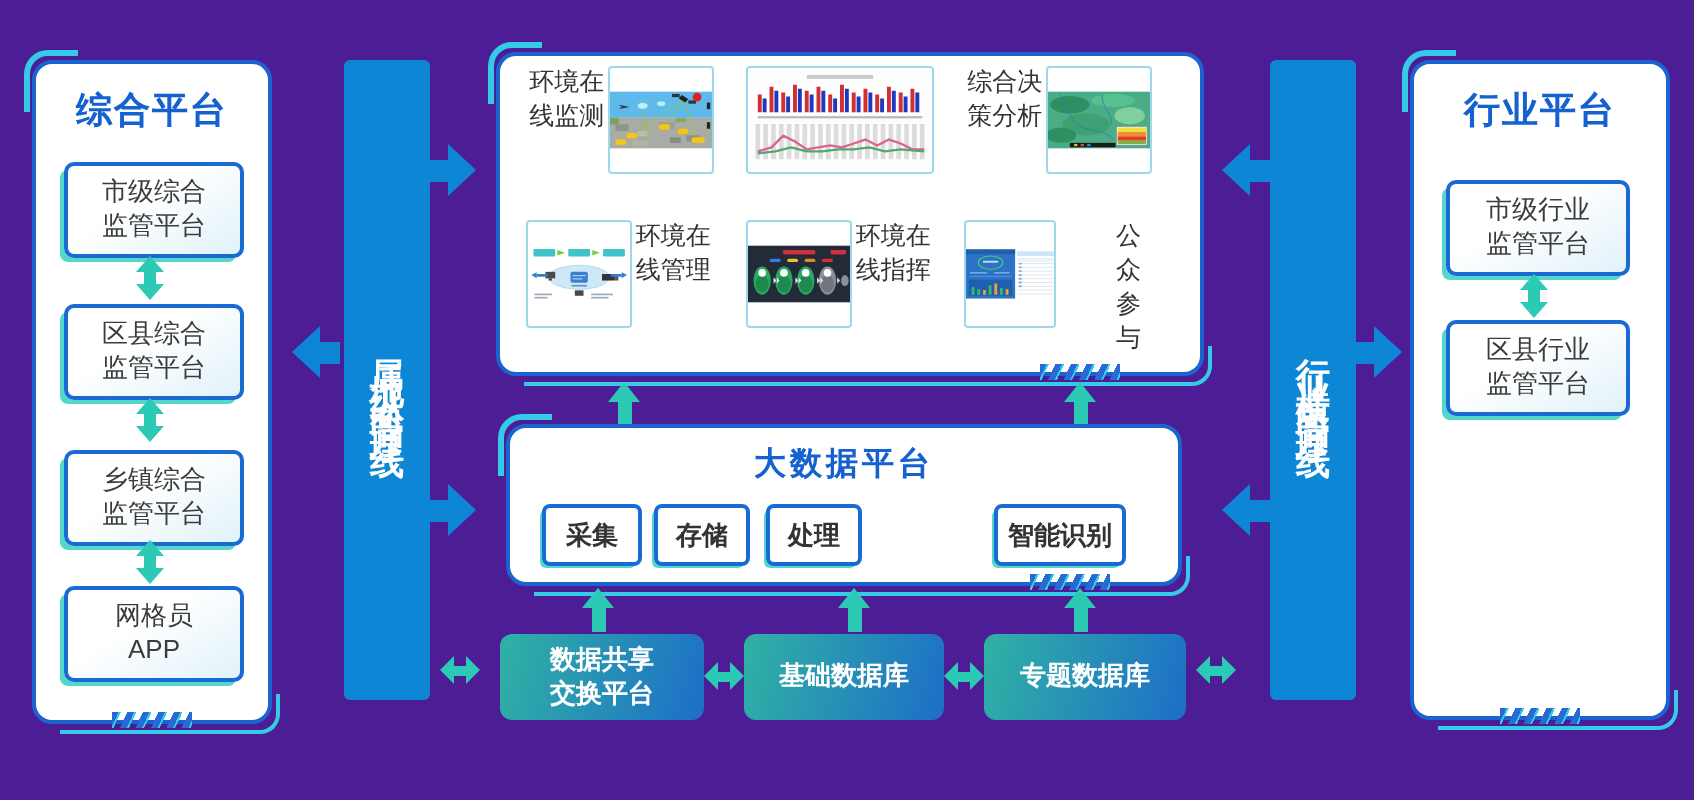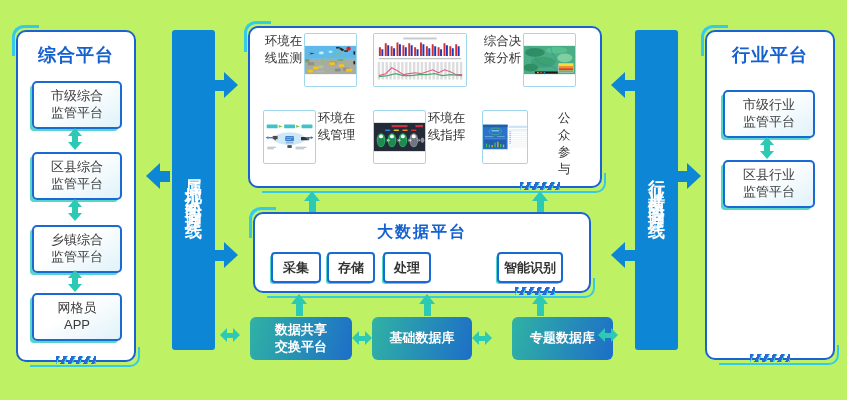--- a/index.html
+++ b/index.html
@@ -1,16 +1,16 @@
 <!DOCTYPE html>
 <html><head>
 <meta charset="utf-8">
 <style>
   html,body { margin:0; padding:0; background:#fff; }
-  .stage { position:relative; width:847px; height:400px; background:#bef264;
+  .stage { position:relative; width:847px; height:400px; background:#4c1d95;
            font-family:"Liberation Sans", sans-serif; overflow:hidden; }
 
   
   .panel { position:absolute; border:2px solid #1a63d0; border-radius:10px; background:#fff; }
   .corner { position:absolute; left:-6px; top:-7px; width:24px; height:28px;
             border-left:3px solid #35cbe8; border-top:3px solid #35cbe8;
             border-top-left-radius:12px; pointer-events:none; }
   .bline { position:absolute; left:12px; right:-6px; bottom:-7px; height:18px;
            border-bottom:2px solid #35cbe8; border-right:2px solid #35cbe8;
            border-bottom-right-radius:10px; pointer-events:none; }
@@ -320,21 +320,21 @@
     <span class="th-l"></span>
       <span class="shaft"></span>
       <span class="th-r"></span>
     </div>
   <div class="gbox" style="left:372px; top:317px; width:100px; height:43px;">基础数据库</div>
   <div class="tdh" style="left:472px; top:331px;">
     <span class="th-l"></span>
       <span class="shaft"></span>
       <span class="th-r"></span>
     </div>
-  <div class="gbox" style="left:512px; top:317px; width:101px; height:43px;">专题数据库</div>
+  <div class="gbox" style="left:492px; top:317px; width:101px; height:43px;">专题数据库</div>
   <div class="tdh" style="left:598px; top:328px;">
     <span class="th-l"></span>
       <span class="shaft"></span>
       <span class="th-r"></span>
     </div>
 
   <div class="barrow" style="left:611px; top:72px;">
     <span class="head-l"></span>
       <span class="shaft"></span>
     </div>

